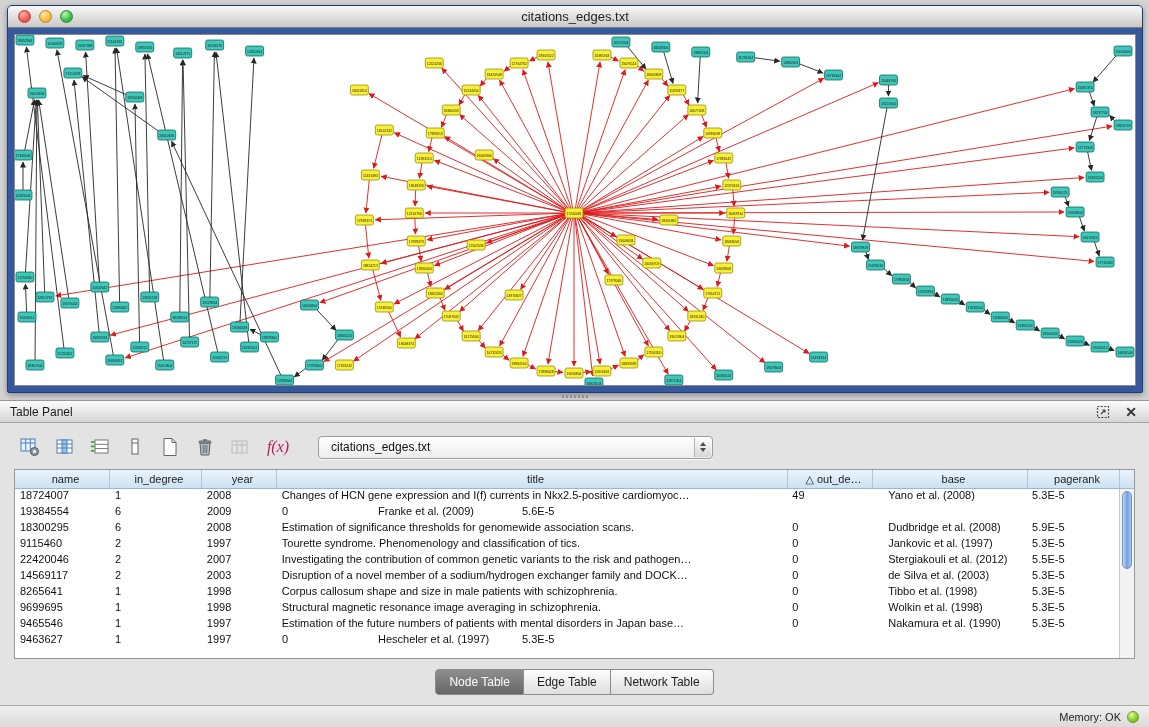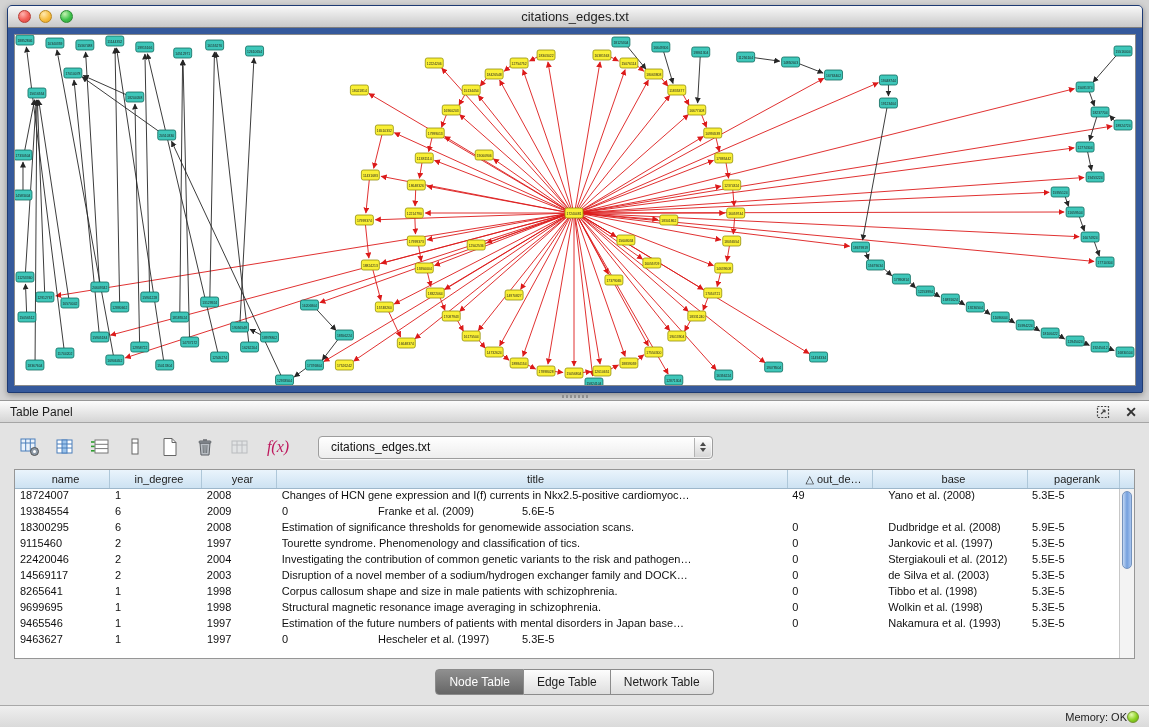--- a/index.html
+++ b/index.html
@@ -74,21 +74,21 @@
   .tabsbar { position:absolute; left:0; bottom:10px; width:100%; display:flex; justify-content:center; }
   .tab { height:20px; padding:12px 13px; display:flex; align-items:center; font-size:12px; color:#1d1d1d;
     background:linear-gradient(#fdfdfd,#dedede); border:1px solid #8b8b8b; border-left:none; }
   .tab:first-child { border-left:1px solid #8b8b8b; border-radius:4px 0 0 4px; }
   .tab:last-child { border-radius:0 4px 4px 0; }
   .tab.active { background:linear-gradient(#8f8f8f,#666666); color:#ffffff; }
 
   
   .statusbar { position:absolute; left:0; bottom:0; width:1149px; height:22px;
     background:linear-gradient(#efefef,#dadada); border-top:1px solid #a8a8a8;
-    display:flex; align-items:center; justify-content:flex-end; gap:0; padding-right:10px;
+    display:flex; align-items:center; justify-content:flex-end; gap:6px; padding-right:10px;
     font-size:11px; color:#1d1d1d; }
   .mem-dot { width:12px; height:12px; border-radius:50%; border:1px solid #74942f;
     background:radial-gradient(circle at 35% 28%, #e4fbb0, #8cd222 55%, #61a713); }
 </style>
 </head>
 <body>
 
 <div class="app">
 
   <div class="net-window">
@@ -662,21 +662,21 @@
               <div class="td c1">2</div>
               <div class="td c2">1997</div>
               <div class="td c3">Tourette syndrome. Phenomenology and classification of tics.</div>
               <div class="td c4">0</div>
               <div class="td c5">Jankovic et al. (1997)</div>
               <div class="td c6">5.3E-5</div>
             </div>
             <div class="tr">
               <div class="td c0">22420046</div>
               <div class="td c1">2</div>
-              <div class="td c2">2004</div>
+              <div class="td c2">2007</div>
               <div class="td c3">Investigating the contribution of common genetic variants to the risk and pathogen…</div>
               <div class="td c4">0</div>
               <div class="td c5">Stergiakouli et al. (2012)</div>
               <div class="td c6">5.5E-5</div>
             </div>
             <div class="tr">
               <div class="td c0">14569117</div>
               <div class="td c1">2</div>
               <div class="td c2">2003</div>
               <div class="td c3">Disruption of a novel member of a sodium/hydrogen exchanger family and DOCK…</div>
@@ -701,21 +701,21 @@
               <div class="td c4">0</div>
               <div class="td c5">Wolkin et al. (1998)</div>
               <div class="td c6">5.3E-5</div>
             </div>
             <div class="tr">
               <div class="td c0">9465546</div>
               <div class="td c1">1</div>
               <div class="td c2">1997</div>
               <div class="td c3">Estimation of the future numbers of patients with mental disorders in Japan base…</div>
               <div class="td c4">0</div>
-              <div class="td c5">Nakamura et al. (1993)</div>
+              <div class="td c5">Nakamura et al. (1990)</div>
               <div class="td c6">5.3E-5</div>
             </div>
             <div class="tr">
               <div class="td c0">9463627</div>
               <div class="td c1">1</div>
               <div class="td c2">1997</div>
               <div class="td c4">0</div>
               <div class="td c5">Hescheler et al. (1997)</div>
               <div class="td c6">5.3E-5</div>
             </div>

